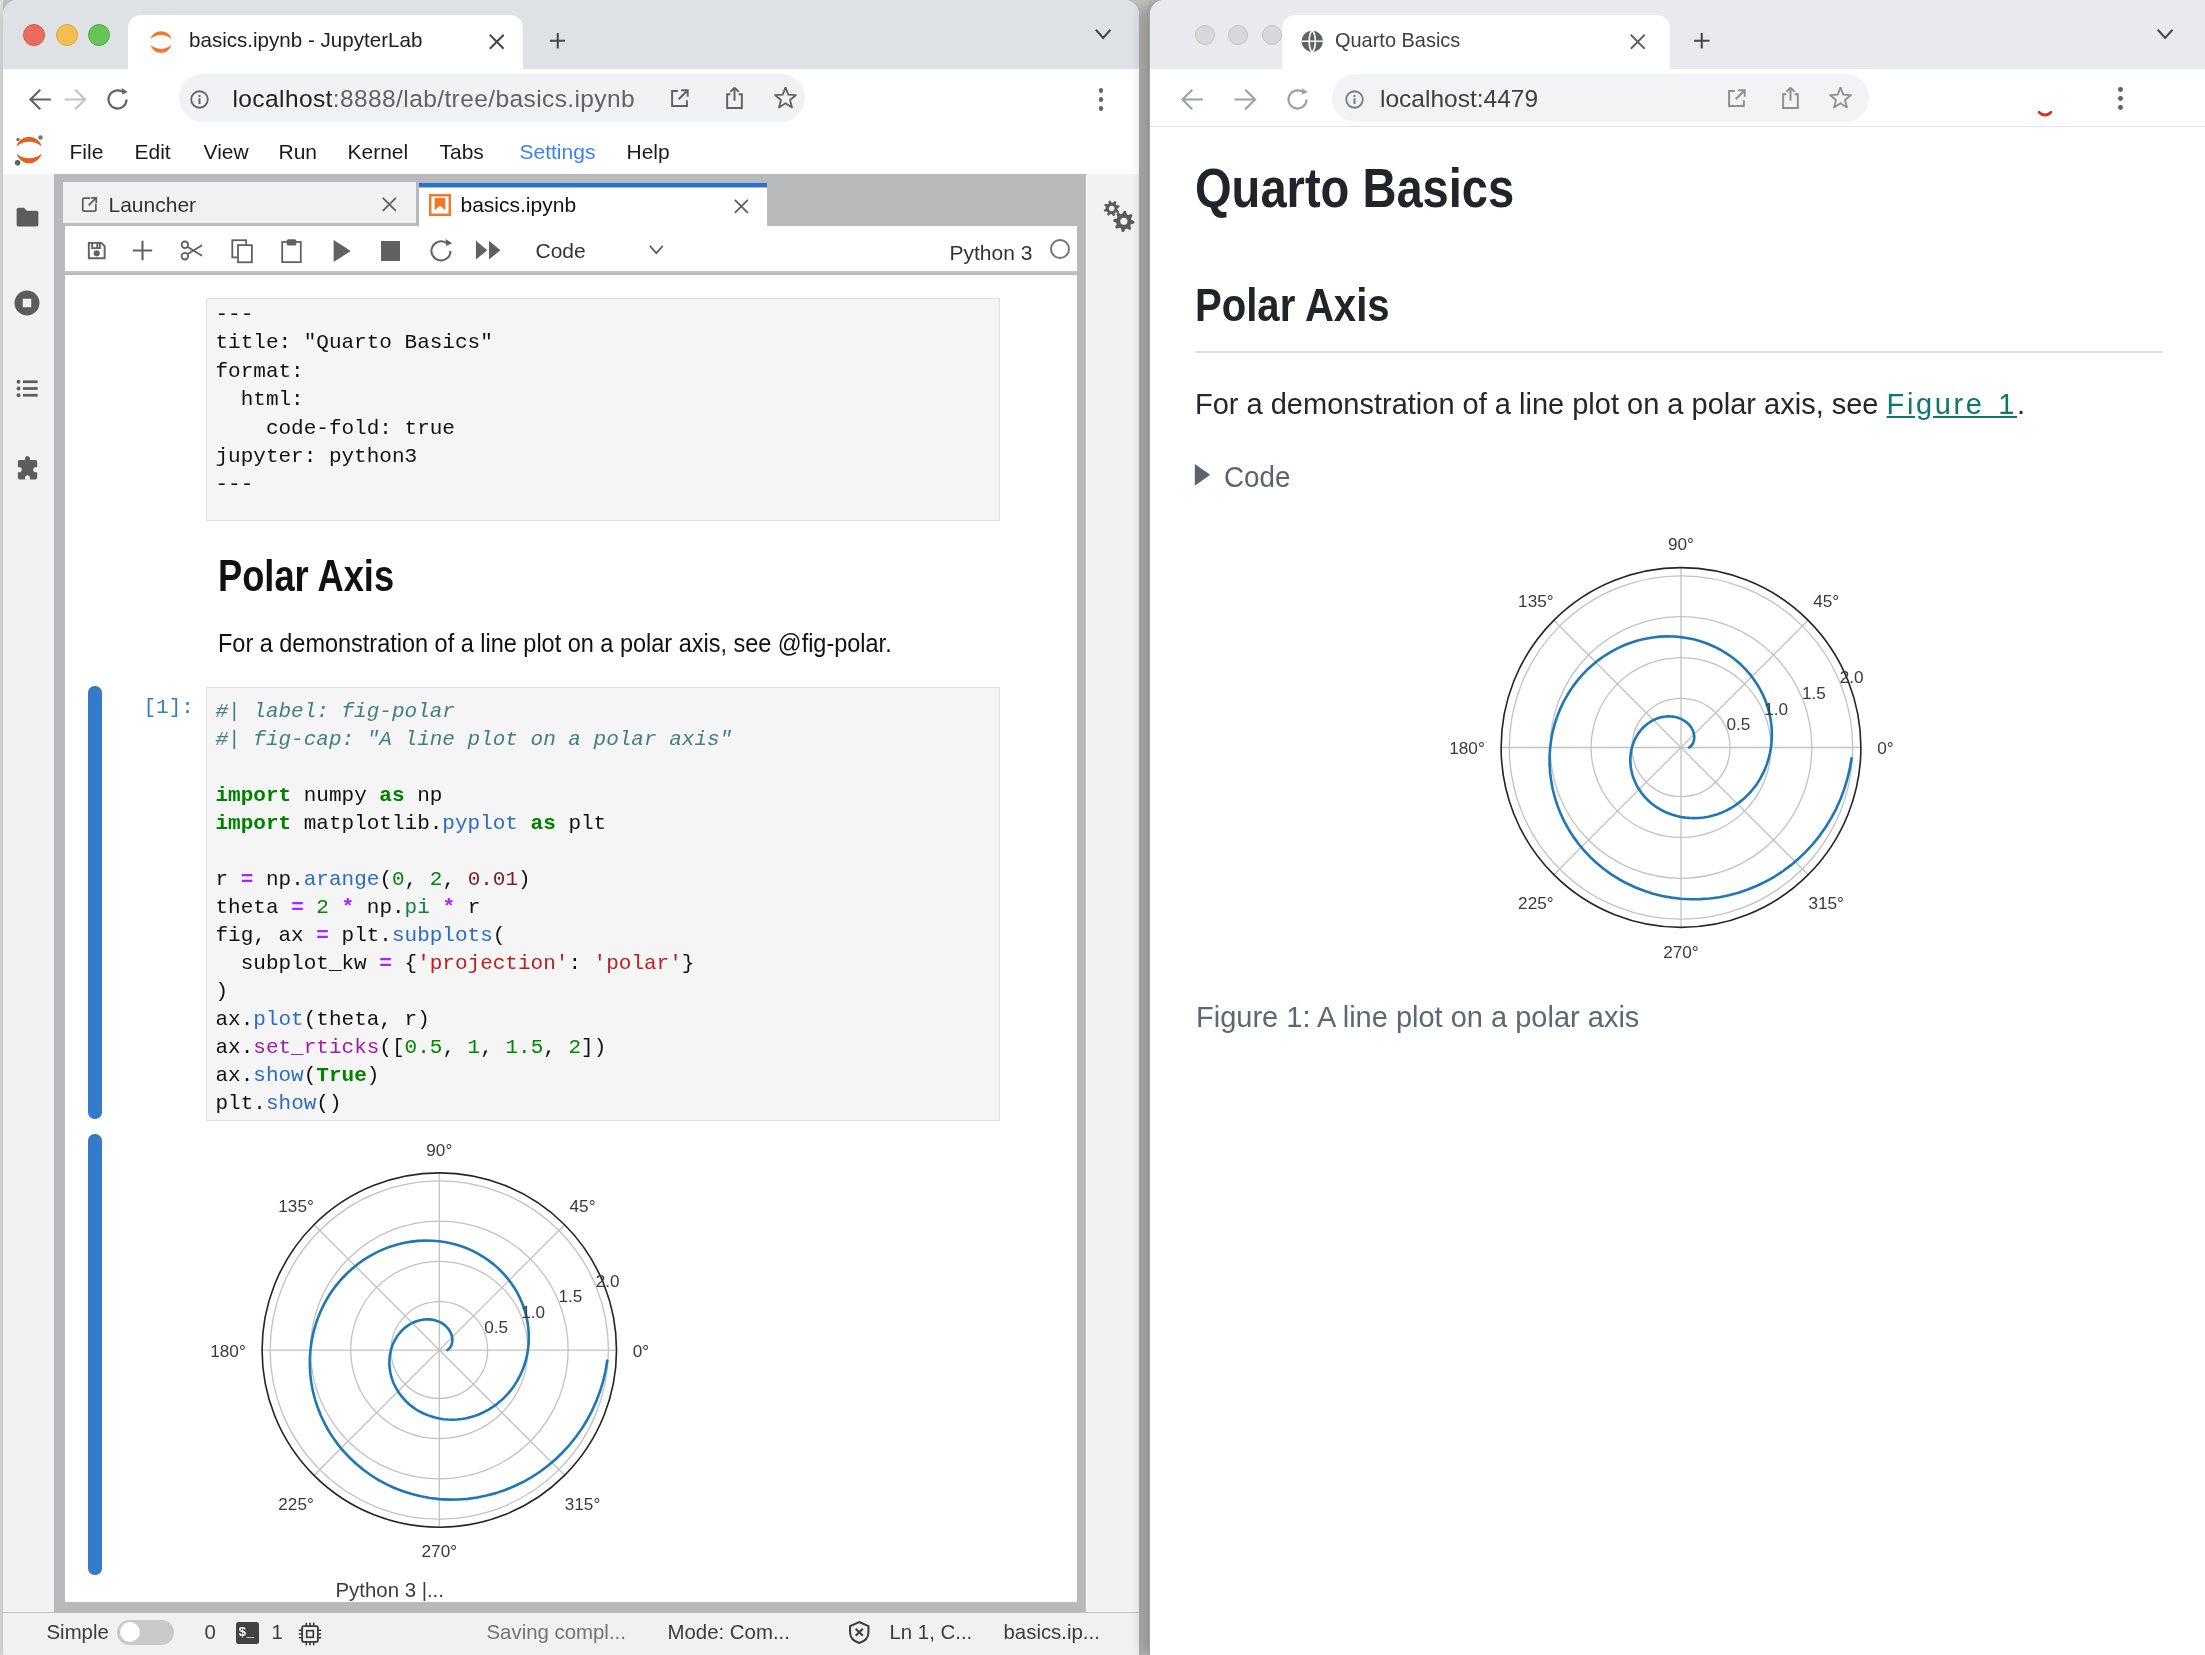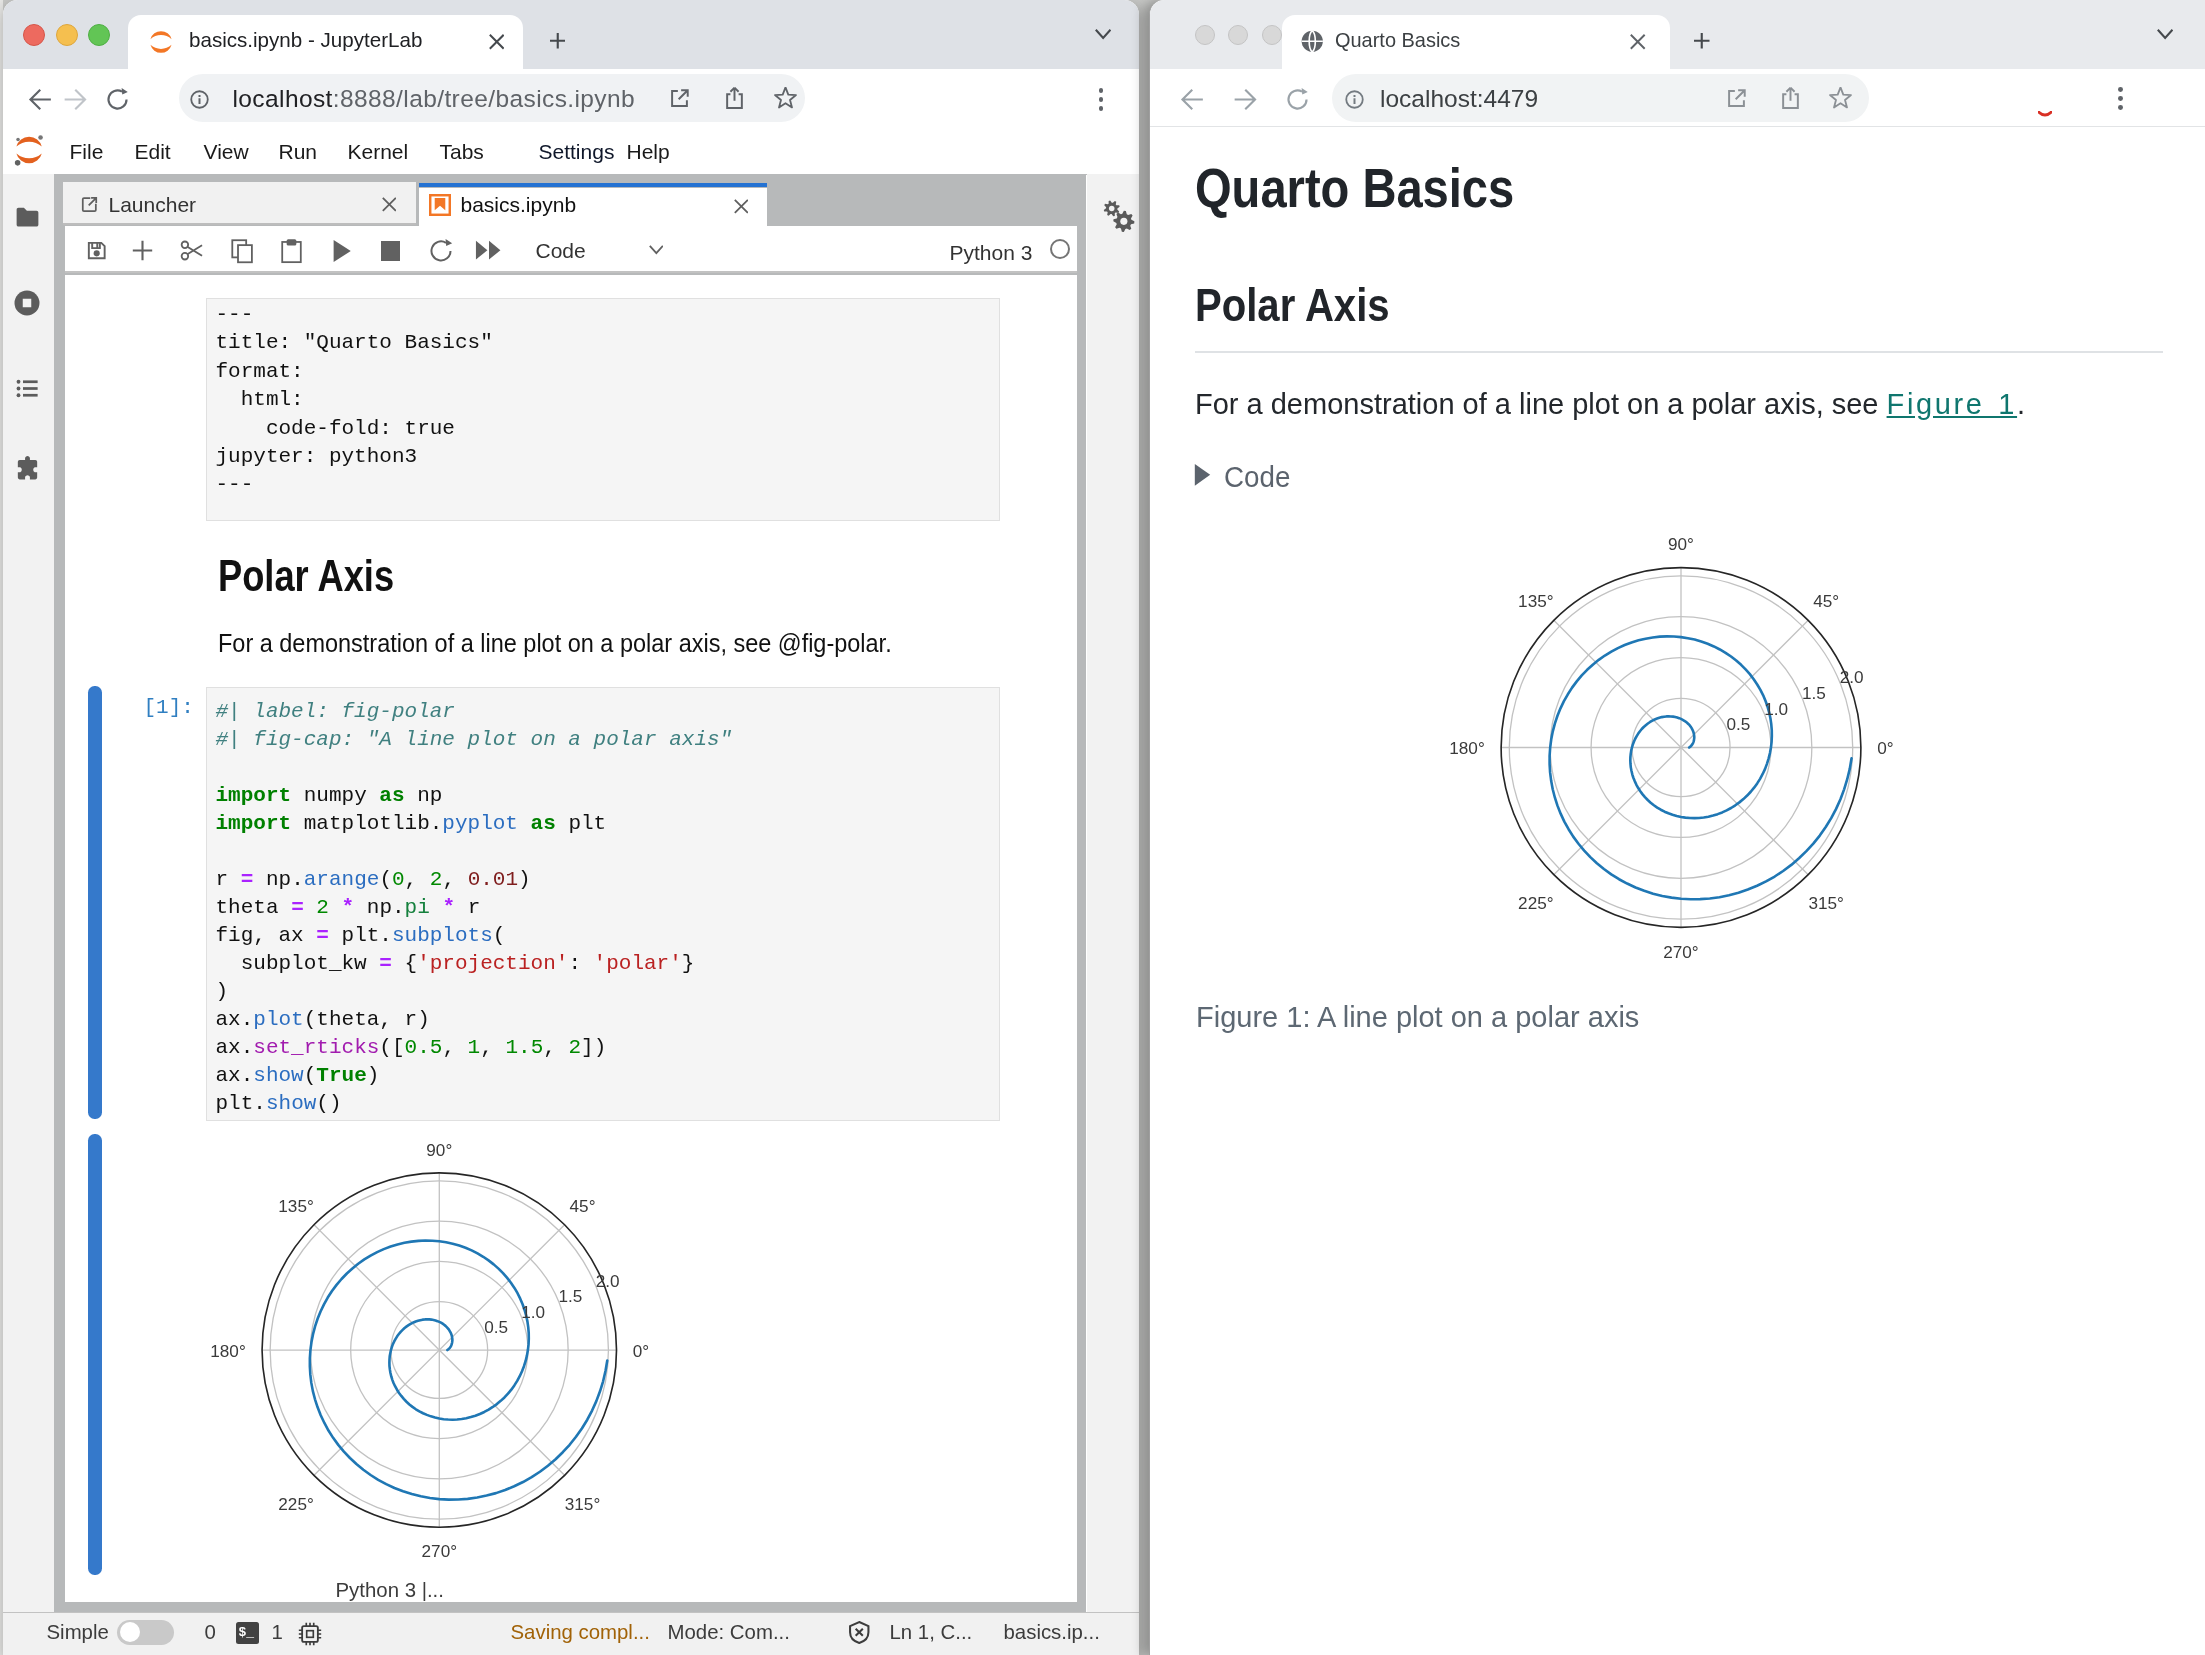--- a/index.html
+++ b/index.html
@@ -68,21 +68,21 @@
 <circle cx="6" cy="8" r="2.2" fill="#767677"></circle>
       <circle cx="33.5" cy="5.5" r="2.8" fill="#767677"></circle>
       <circle cx="5.5" cy="36.5" r="3.4" fill="#616262"></circle>
 </svg>
 <div class="t" style="left:67px;top:141px;font-size:21px;color:#1a1a1a">File</div>
 <div class="t" style="left:132px;top:141px;font-size:21px;color:#1a1a1a">Edit</div>
 <div class="t" style="left:201px;top:141px;font-size:21px;color:#1a1a1a">View</div>
 <div class="t" style="left:276px;top:141px;font-size:21px;color:#1a1a1a">Run</div>
 <div class="t" style="left:345px;top:141px;font-size:21px;color:#1a1a1a">Kernel</div>
 <div class="t" style="left:437px;top:141px;font-size:21px;color:#1a1a1a">Tabs</div>
-<div class="t" style="left:536px;top:141px;font-size:21px;color:#0f172a">Settings</div>
+<div class="t" style="left:517px;top:141px;font-size:21px;color:#3b82f6">Settings</div>
 <div class="t" style="left:624px;top:141px;font-size:21px;color:#1a1a1a">Help</div>
 <div class="abs" style="left:51px;top:174px;width:1032px;height:1438px;background:#b7b9ba"></div>
 <div class="abs" style="left:0;top:174px;width:51px;height:1438px;background:#f2f2f2"></div>
 <div class="abs" style="left:1084px;top:174px;width:52px;height:1438px;background:#f2f2f2"></div>
 <svg class="abs" style="left:10.6px;top:203px" width="29" height="29" viewBox="0 0 24 24">
       <path d="M3 5.5 C3 4.7 3.7 4 4.5 4 H9 L11.5 6.5 H19.5 C20.3 6.5 21 7.2 21 8 V18 C21 18.8 20.3 19.5 19.5 19.5 H4.5 C3.7 19.5 3 18.8 3 18 Z" fill="#5c5c5c"></path>
     </svg>
 <svg class="abs" style="left:9.8px;top:288px" width="30" height="30" viewBox="0 0 24 24">
       <circle cx="12" cy="12" r="10" fill="#5c5c5c"></circle>
       <rect x="8.6" y="8.6" width="6.8" height="6.8" fill="#f2f2f2"></rect>
@@ -223,21 +223,21 @@
 <div class="t" style="left:202px;top:1622px;font-size:20.4px;color:#3c3c3c">0</div>
 <div class="abs" style="left:233px;top:1622px;width:23px;height:22px;background:#424242;border-radius:2.5px"></div>
 <div class="t" style="left:236px;top:1626px;font-family:'Liberation Mono',monospace;font-size:13px;color:#fff;font-weight:bold">$_</div>
 <div class="t" style="left:269px;top:1622px;font-size:20.4px;color:#3c3c3c">1</div>
 <svg class="abs" style="left:295px;top:1622px" width="24" height="24" viewBox="0 0 29 29">
       <rect x="5" y="5" width="19" height="19" rx="2" stroke="#3c3c3c" stroke-width="2.2" fill="none"></rect>
       <rect x="10.5" y="10.5" width="8" height="8" stroke="#3c3c3c" stroke-width="2" fill="none"></rect>
 <path d="M10 5 V1 M14.5 5 V1 M19 5 V1 M10 28 V24 M14.5 28 V24 M19 28 V24 M5 10 H1 M5 14.5 H1 M5 19 H1 M28 10 H24 M28 14.5 H24 M28 19 H24" stroke="#3c3c3c" stroke-width="2"></path>
     </svg>
 <div class="t" style="left:333px;top:1580px;font-size:20.4px;color:#3c3c3c">Python 3 |...</div>
-<div class="t" style="left:508px;top:1622px;font-size:20.4px;color:#a16207">Saving compl...</div>
+<div class="t" style="left:484px;top:1622px;font-size:20.4px;color:#737373">Saving compl...</div>
 <div class="t" style="left:665px;top:1622px;font-size:20.4px;color:#3c3c3c">Mode: Com...</div>
 <svg class="abs" style="left:844px;top:1620px" width="24.5" height="24.5" viewBox="0 0 24 24">
       <path d="M12 2 L21 6 V12 C21 17.5 17 21 12 22.5 C7 21 3 17.5 3 12 V6 Z" stroke="#3c3c3c" stroke-width="2" fill="none"></path>
       <path d="M8.5 8.5 L15.5 15.5 M15.5 8.5 L8.5 15.5" stroke="#3c3c3c" stroke-width="2"></path>
     </svg>
 <div class="t" style="left:887px;top:1622px;font-size:20.4px;color:#3c3c3c">Ln 1, C...</div>
 <div class="t" style="left:1001px;top:1622px;font-size:20.4px;color:#3c3c3c">basics.ip...</div>
 </div>
 <div class="win" style="left:1149px;width:1056px;border-radius:14.7px 0 0 0;border-left:0.8px solid #9f9f9f;box-shadow:-5.7px 0 11.4px rgba(0,0,0,.28)">
 <div class="abs" style="left:0;top:0;width:1056px;height:69px;background:#e8eaed;border-radius:14.7px 0 0 0"></div>

